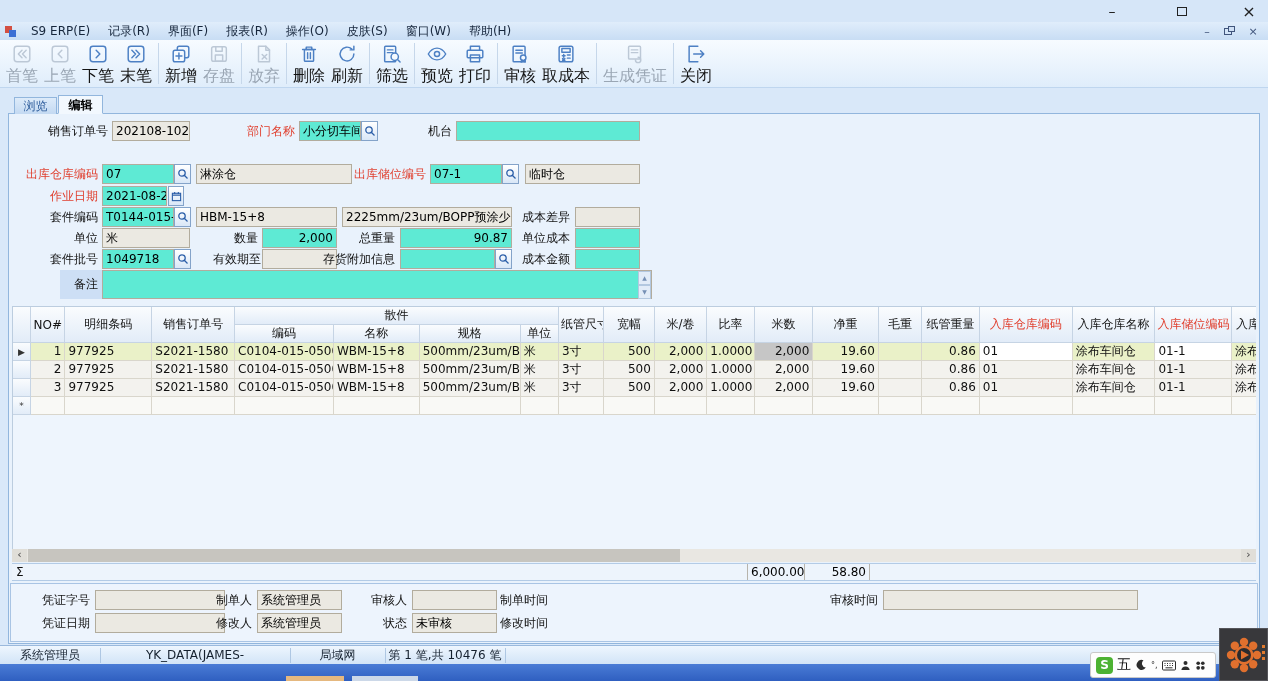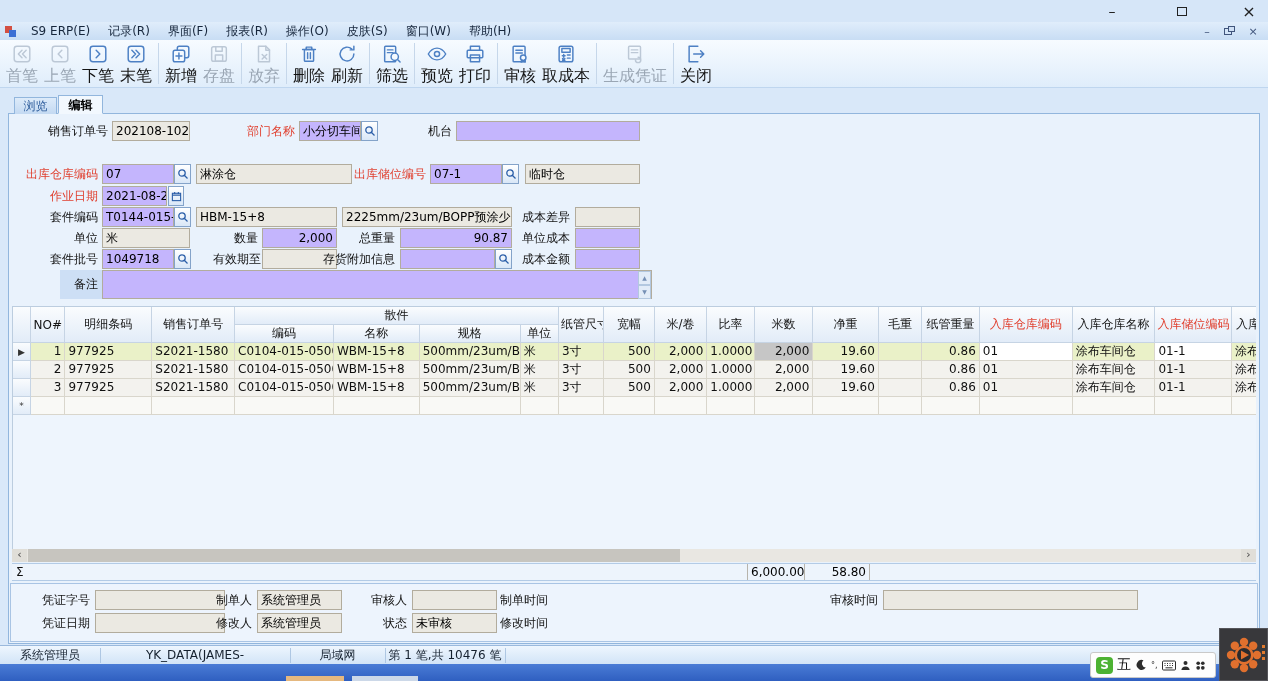--- a/index.html
+++ b/index.html
@@ -33,21 +33,21 @@
   
   .workarea { position:absolute; left:0; top:88px; width:1268px; height:557px; background:#d9e8f9; }
   .tabpage { position:absolute; left:8px; top:113px; width:1252px; height:531px; border:1px solid #92b6dd; background:#e9f2fc; }
   .tab { position:absolute; font-size:12px; text-align:center; }
   .tab.inactive { left:14px; top:97px; width:43px; height:17px; line-height:17px; background:linear-gradient(#ddebfa,#c3d9f2); border:1px solid #92b6dd; border-bottom:none; color:#2a5a9a; }
   .tab.active { left:58px; top:95px; width:45px; height:19px; line-height:19px; background:#f2f8fe; border:1px solid #92b6dd; border-bottom:1px solid #f2f8fe; font-weight:bold; color:#000; z-index:3; }
 
   
   .lab { position:absolute; height:20px; line-height:20px; font-size:12px; color:#141414; text-align:right; white-space:nowrap; }
   .lab.req { color:#e03e2d; }
-  .fld { position:absolute; height:20px; border:1px solid #b2ac9d; background:#c4b5fd; font-size:12px; line-height:18px; padding:0 3px; white-space:nowrap; overflow:hidden; }
+  .fld { position:absolute; height:20px; border:1px solid #b2ac9d; background:#5eead4; font-size:12px; line-height:18px; padding:0 3px; white-space:nowrap; overflow:hidden; }
   .fld.ro { background:#ebe9e2; }
   .fld.num { text-align:right; }
   .lkbtn { position:absolute; width:17px; height:20px; border:1px solid #84a3c9; background:linear-gradient(#ffffff,#d9e7f7); display:flex; align-items:center; justify-content:center; }
   .remark-block { position:absolute; background:#cddff5; }
   .sarw { position:absolute; width:13px; height:14px; background:#e2ecf8; border:1px solid #b3c8e0; color:#7690b5; font-size:6px; line-height:12px; text-align:center; }
 
   
   .grid-wrap { position:absolute; left:12px; top:306px; width:1244px; height:243px; overflow:hidden; background:#eef5fd; border-top:1px solid #bccddf; border-left:1px solid #bccddf; }
   table.grid { border-collapse:separate; border-spacing:0; table-layout:fixed; width:1300px; }
   .gth { background:linear-gradient(#fafcfe,#e2ecf8); border-right:1px solid #c6d4e4; border-bottom:1px solid #c6d4e4; font-weight:normal; font-size:12px; height:16px; padding:0 2px; white-space:nowrap; overflow:hidden; text-align:center; color:#141414; }

